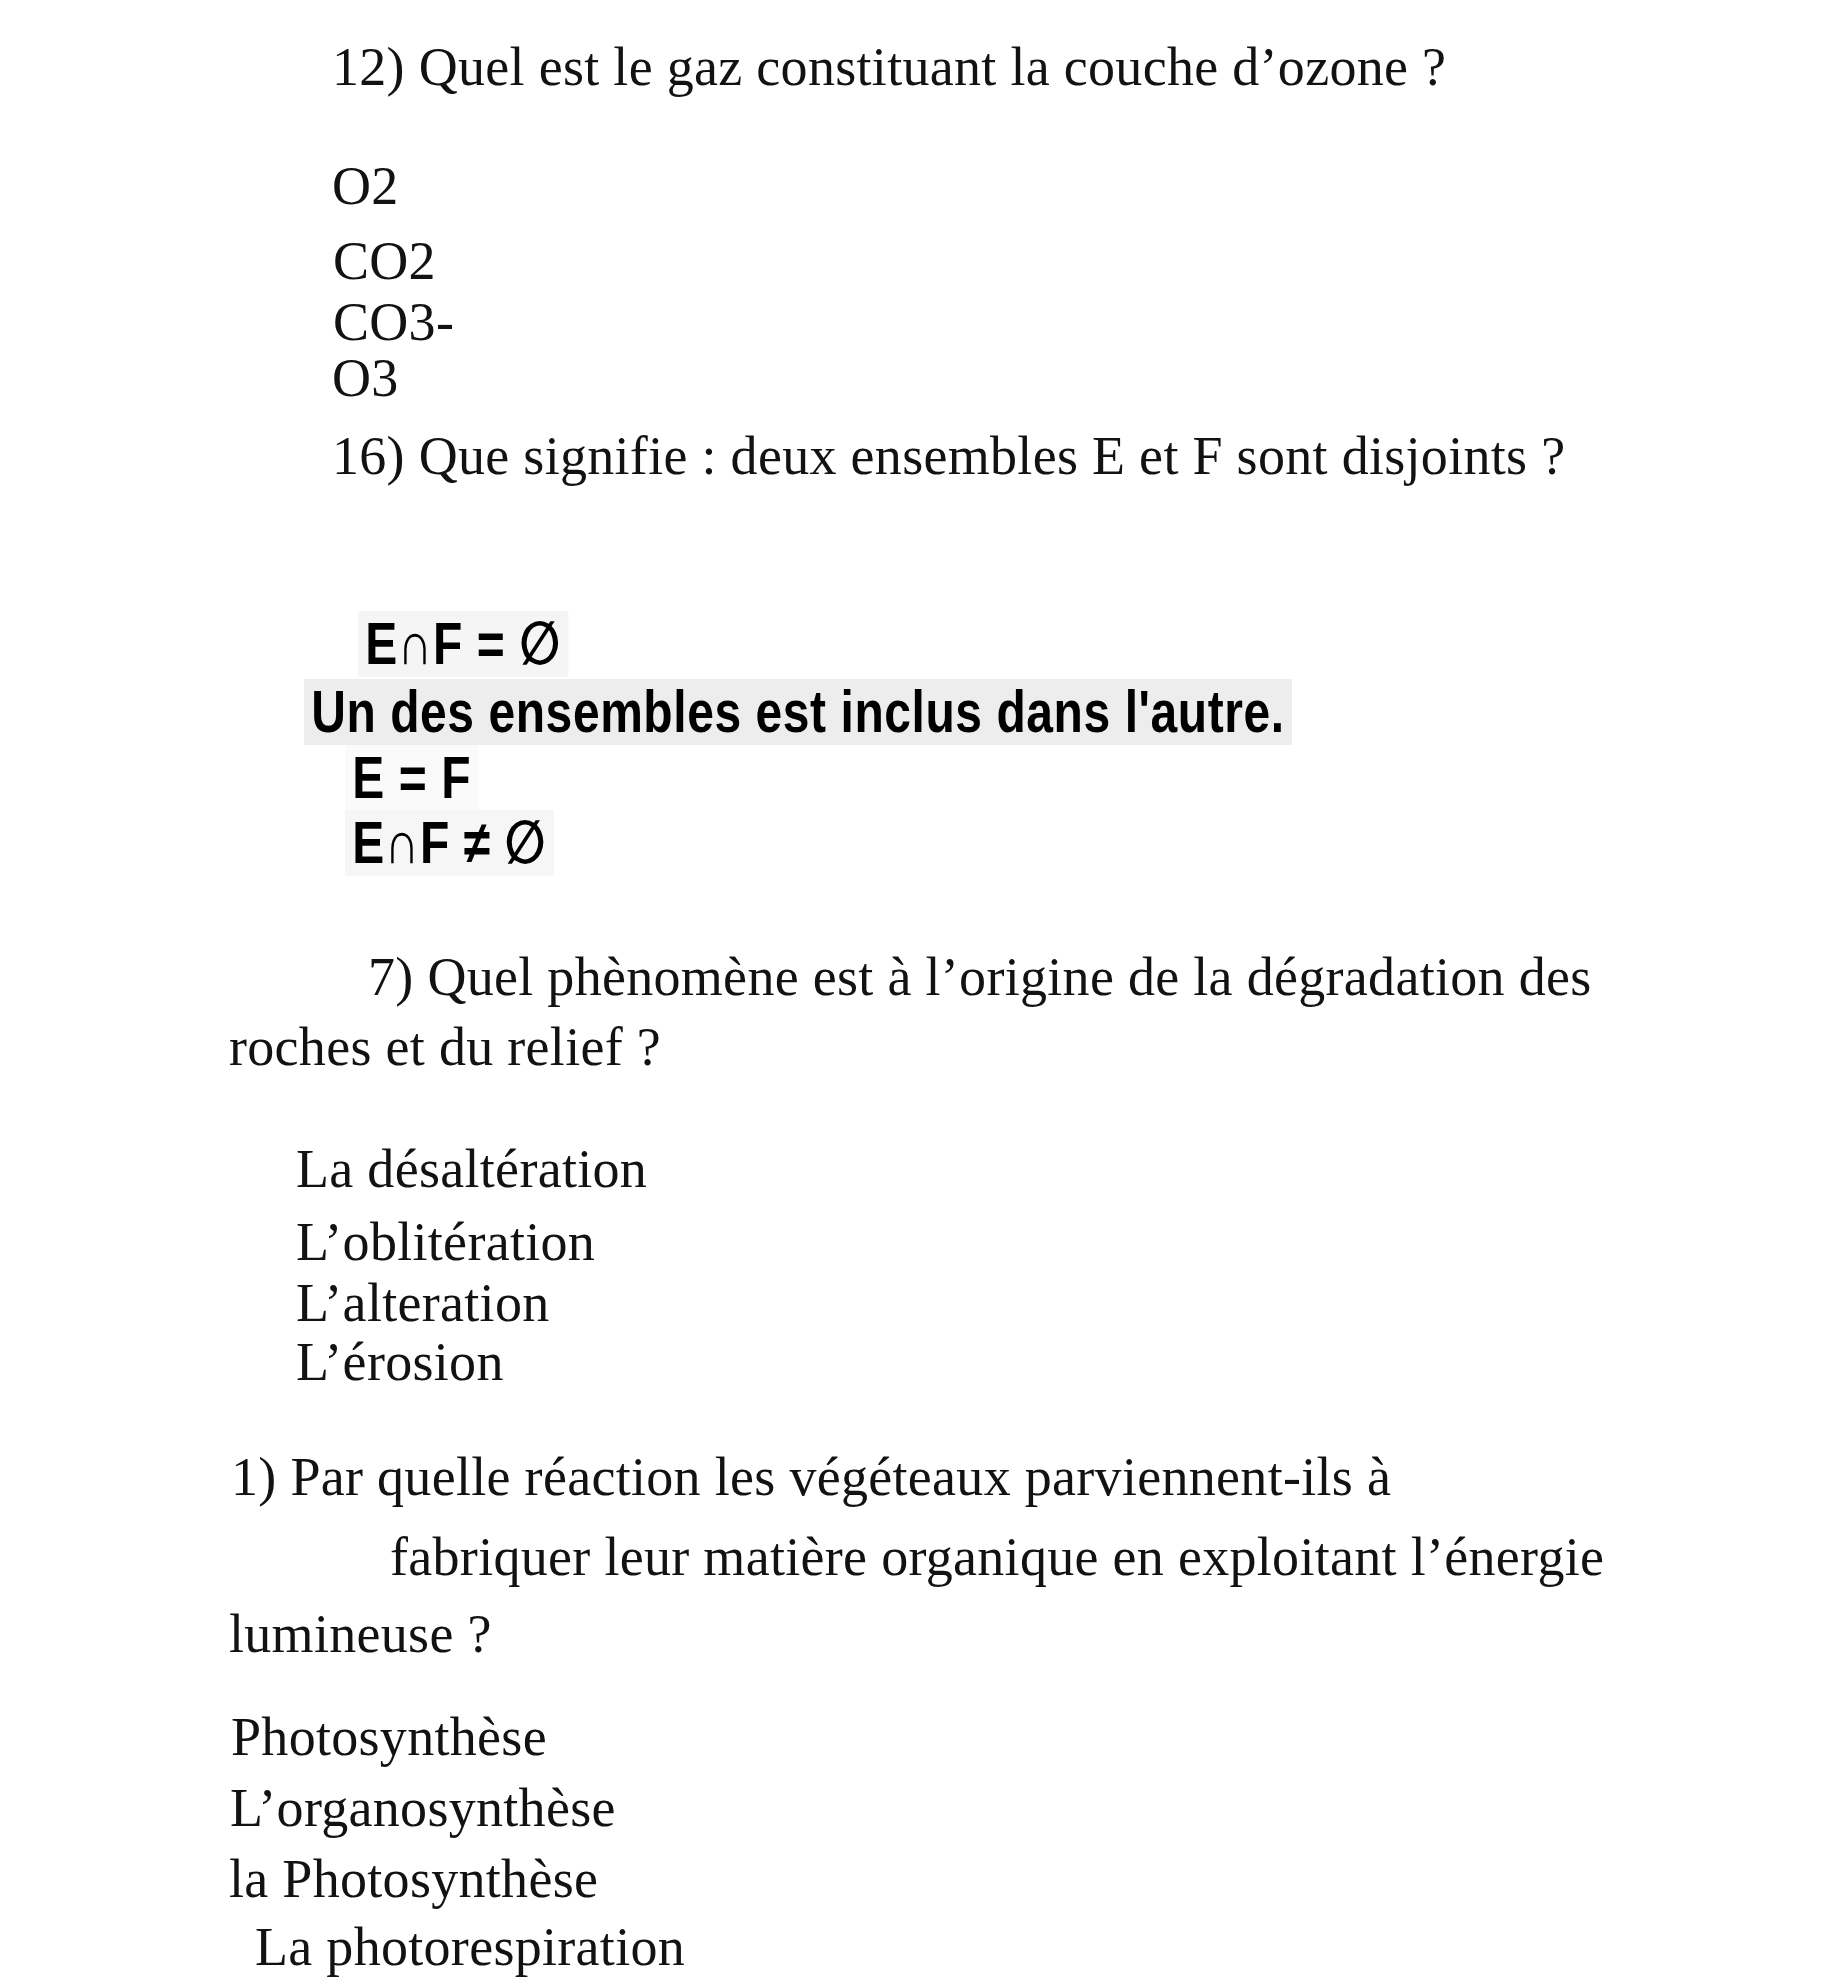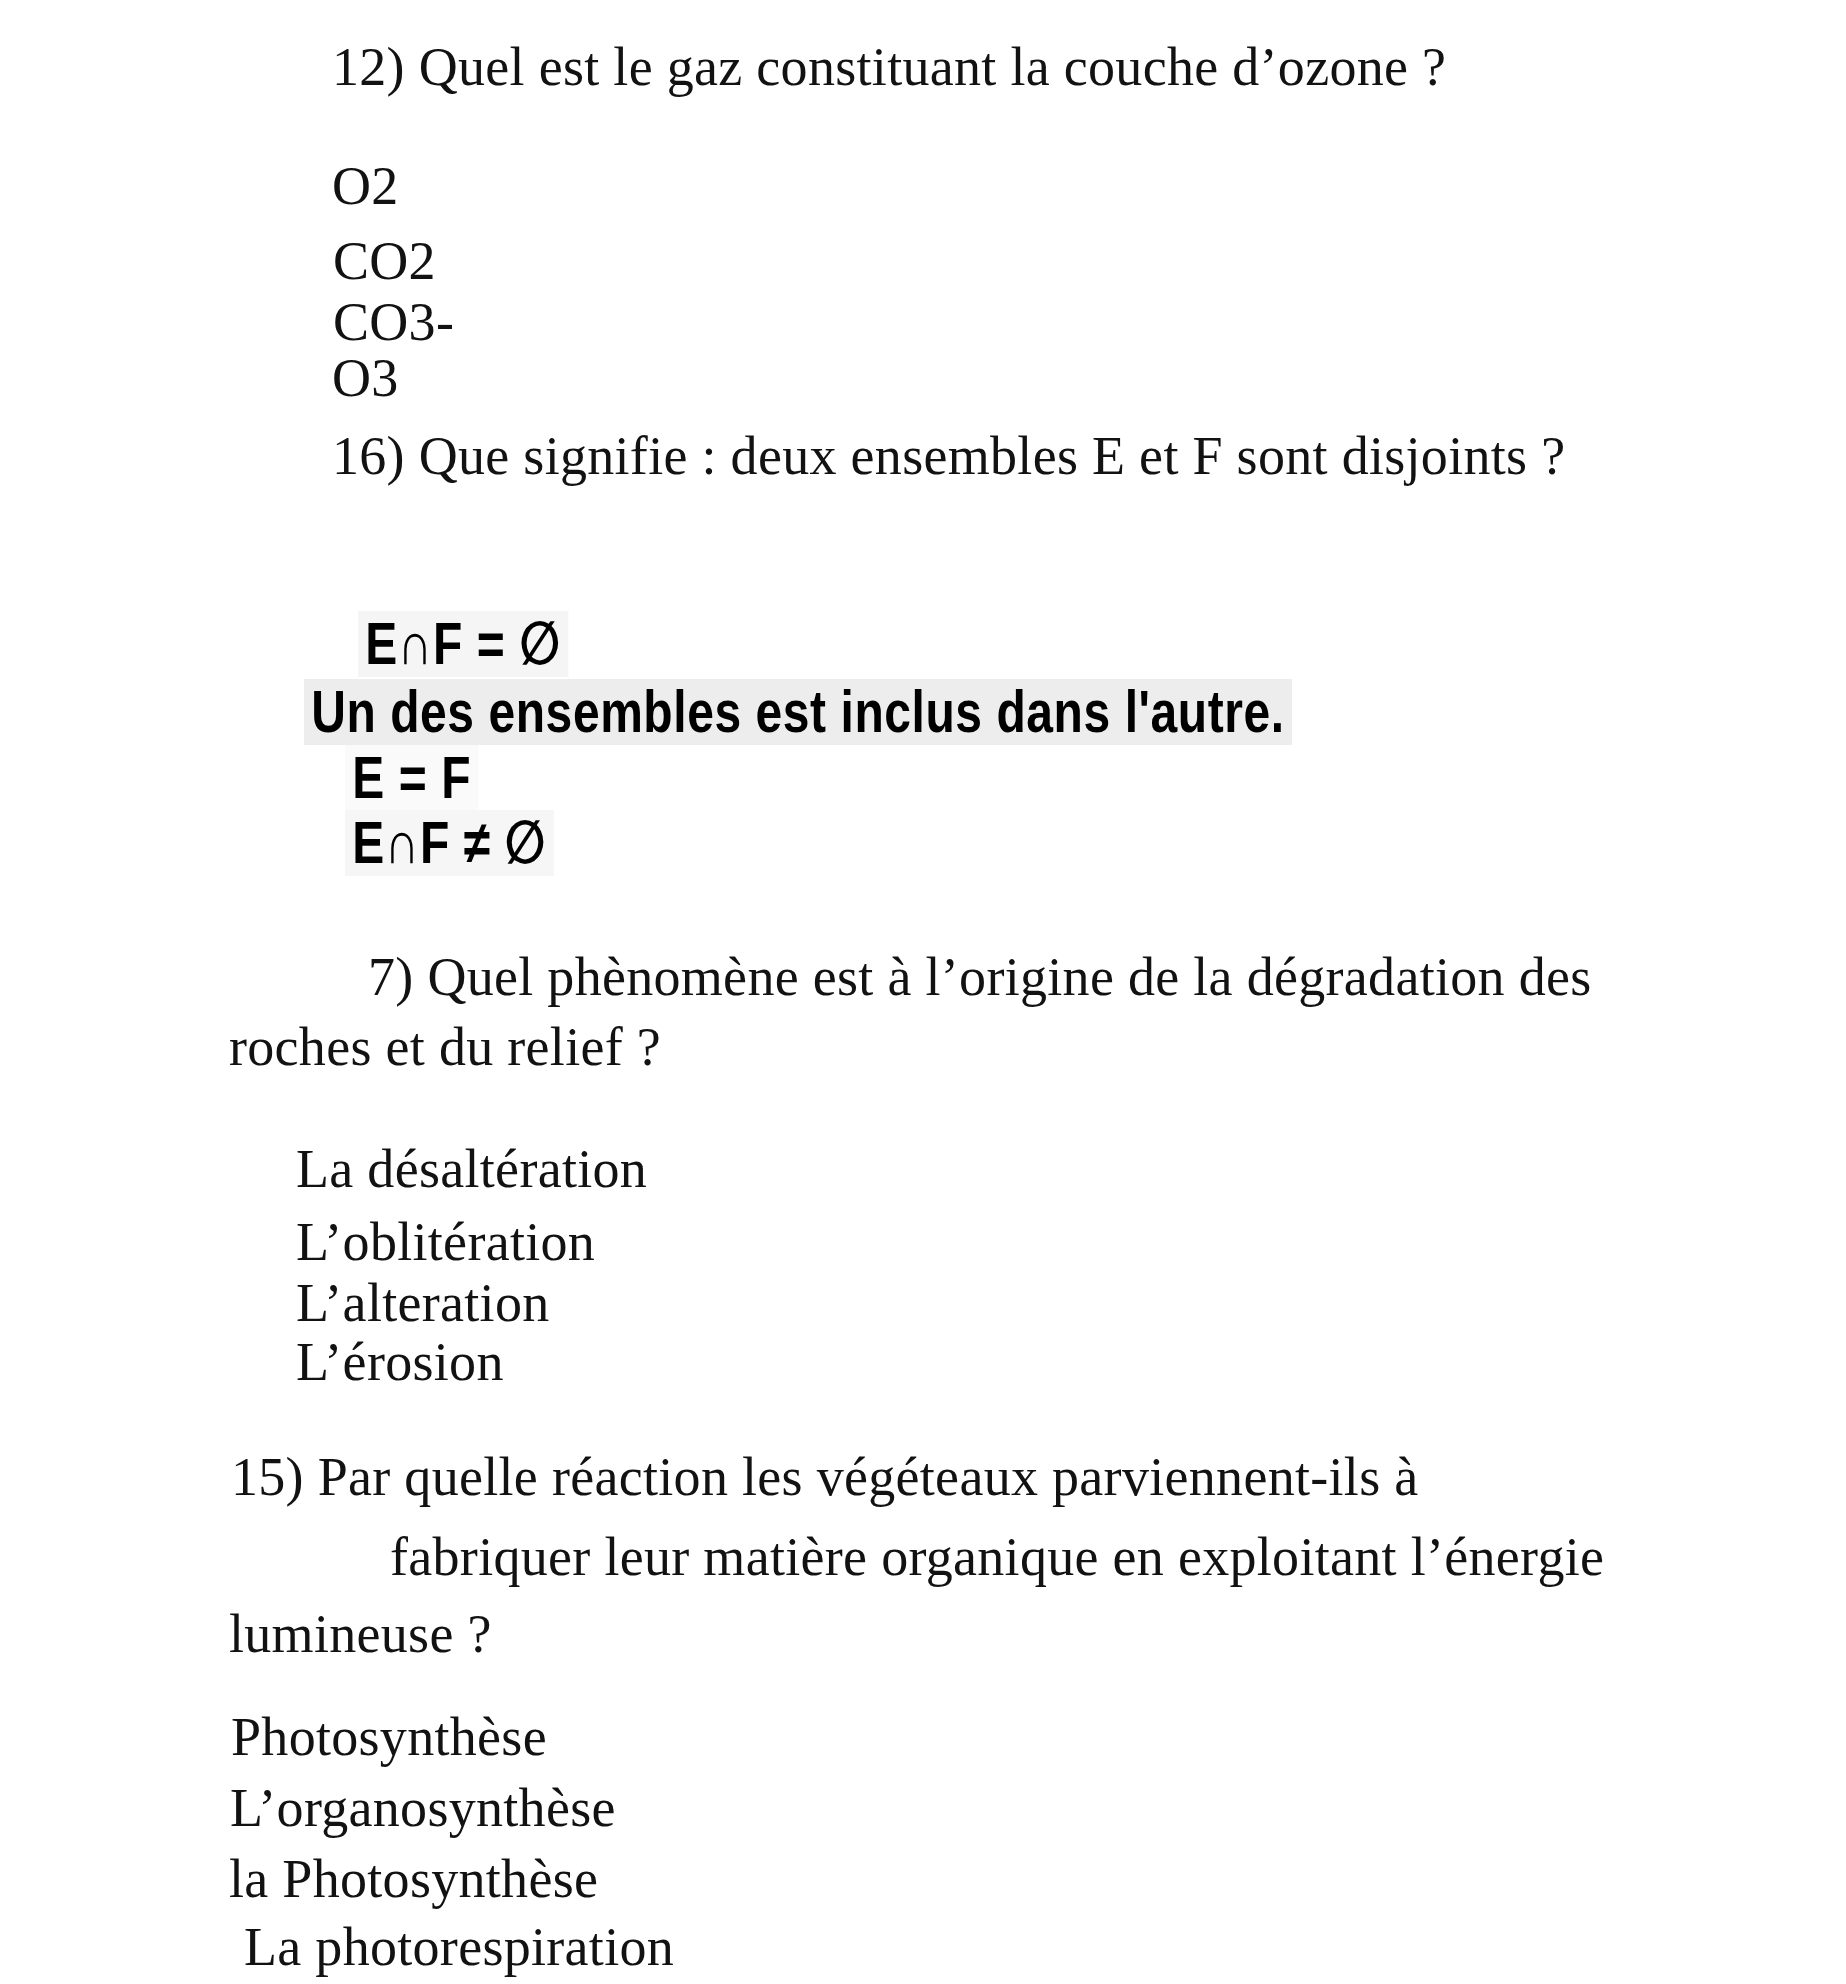--- a/index.html
+++ b/index.html
@@ -67,23 +67,23 @@
   <section>
     <p class="t" style="top:950px;left:368px">7) Quel phènomène est à l’origine de la dégradation des</p>
     <p class="t" style="top:1020px;left:229px">roches et du relief ?</p>
     <p class="t" style="top:1142px;left:296px">La désaltération</p>
     <p class="t" style="top:1215px;left:296px">L’oblitération</p>
     <p class="t" style="top:1276px;left:296px">L’alteration</p>
     <p class="t" style="top:1335px;left:296px">L’érosion</p>
   </section>
 
   <section>
-    <p class="t" style="top:1450px;left:231px">15) Par quelle réaction les végéteaux parviennent-ils à</p>
+    <p class="t" style="top:1450px;left:231px">1) Par quelle réaction les végéteaux parviennent-ils à</p>
     <p class="t" style="top:1530px;left:390px">fabriquer leur matière organique en exploitant l’énergie</p>
     <p class="t" style="top:1607px;left:229px">lumineuse ?</p>
     <p class="t" style="top:1710px;left:231px">Photosynthèse</p>
     <p class="t" style="top:1781px;left:230px">L’organosynthèse</p>
     <p class="t" style="top:1852px;left:229px">la Photosynthèse</p>
-    <p class="t" style="top:1920px;left:244px">La photorespiration</p>
+    <p class="t" style="top:1920px;left:255px">La photorespiration</p>
   </section>
 
 </div>
 
 
 </body></html>

